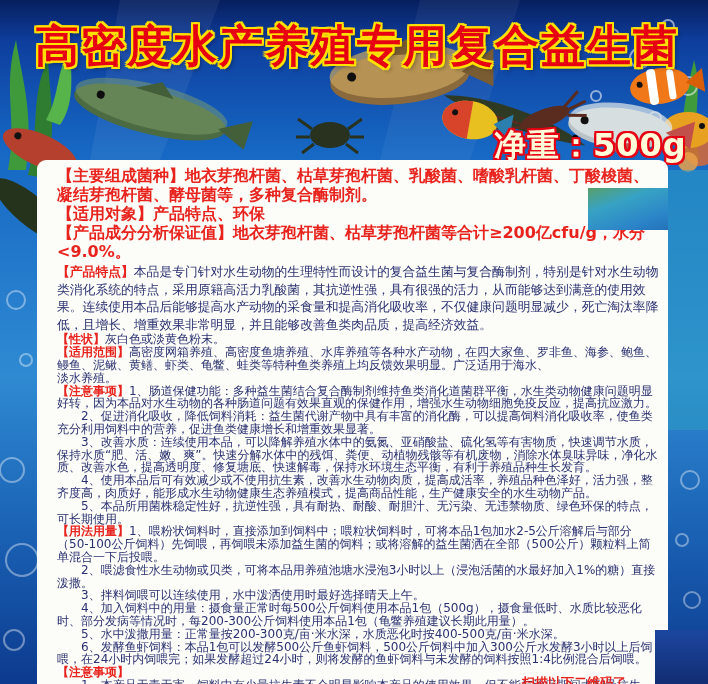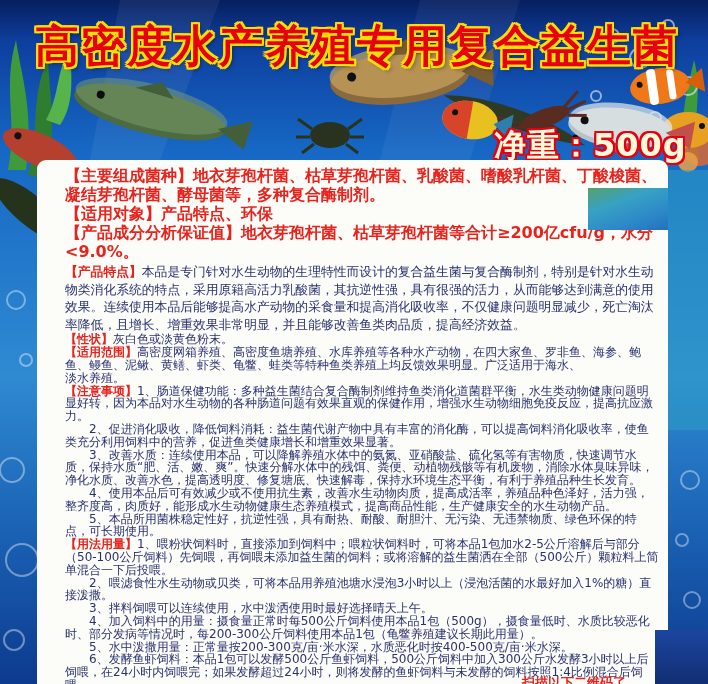--- a/index.html
+++ b/index.html
@@ -29,21 +29,21 @@
     color:#fffbd9;
     text-shadow:-2px -2px 0 #e60012,0 -2px 0 #e60012,2px -2px 0 #e60012,
                 -2px 0 0 #e60012,2px 0 0 #e60012,
                 -2px 2px 0 #e60012,0 2px 0 #e60012,2px 2px 0 #e60012;
     margin-left:16px;
   }
   
   .panel{
     position:absolute;left:37px;top:160px;width:631px;bottom:0;
     background:#fcfcf9;border-radius:9px 9px 0 0;
-    padding:6px 9px 0 28px;box-sizing:border-box;overflow:hidden;
+    padding:6px 9px 0 20px;box-sizing:border-box;overflow:hidden;
   }
   .panel p{margin:0;}
   .sz1{font-size:16px;line-height:19px;color:#e8231d;font-weight:700;}
   .sz2{font-size:12.8px;line-height:17.6px;color:#2a3170;font-weight:500;margin-top:2px !important;}
   .sz3{font-size:12px;line-height:12.8px;color:#2a3170;font-weight:500;}
   .lbl{color:#e8231d;font-weight:700;}
   .indent{text-indent:2em;}
   
   .notch{
     position:absolute;left:588px;top:188px;width:80px;height:42px;

